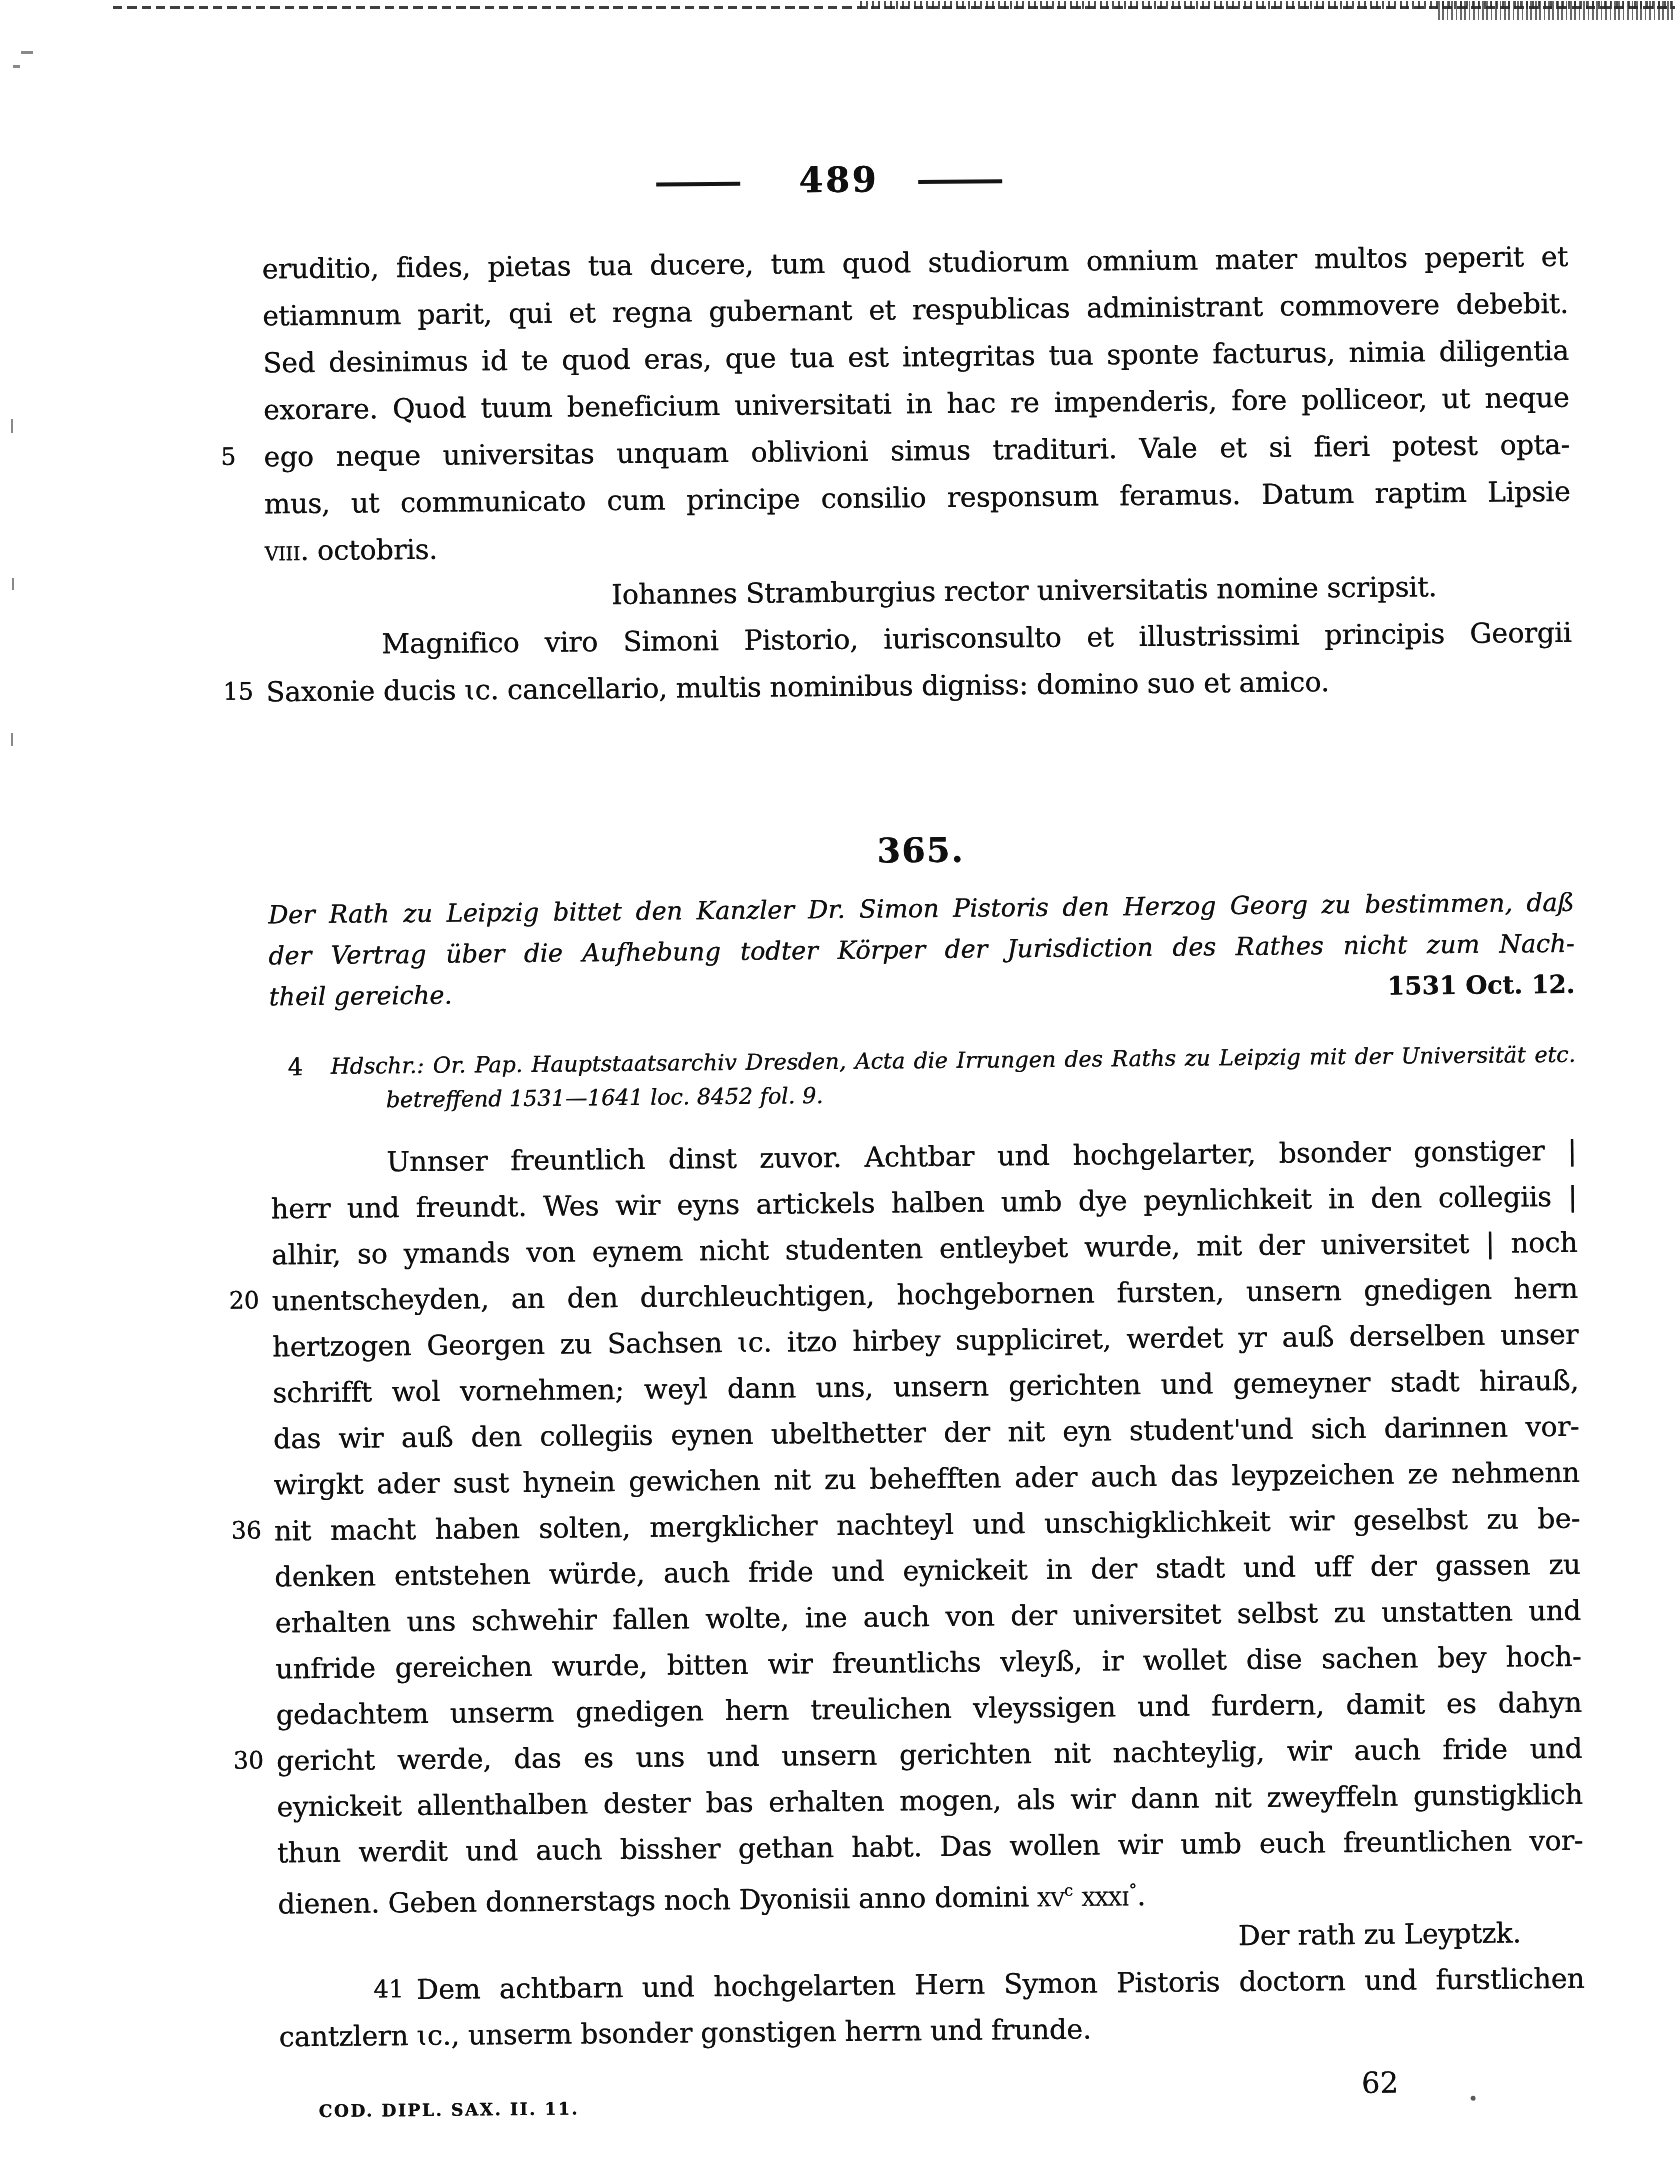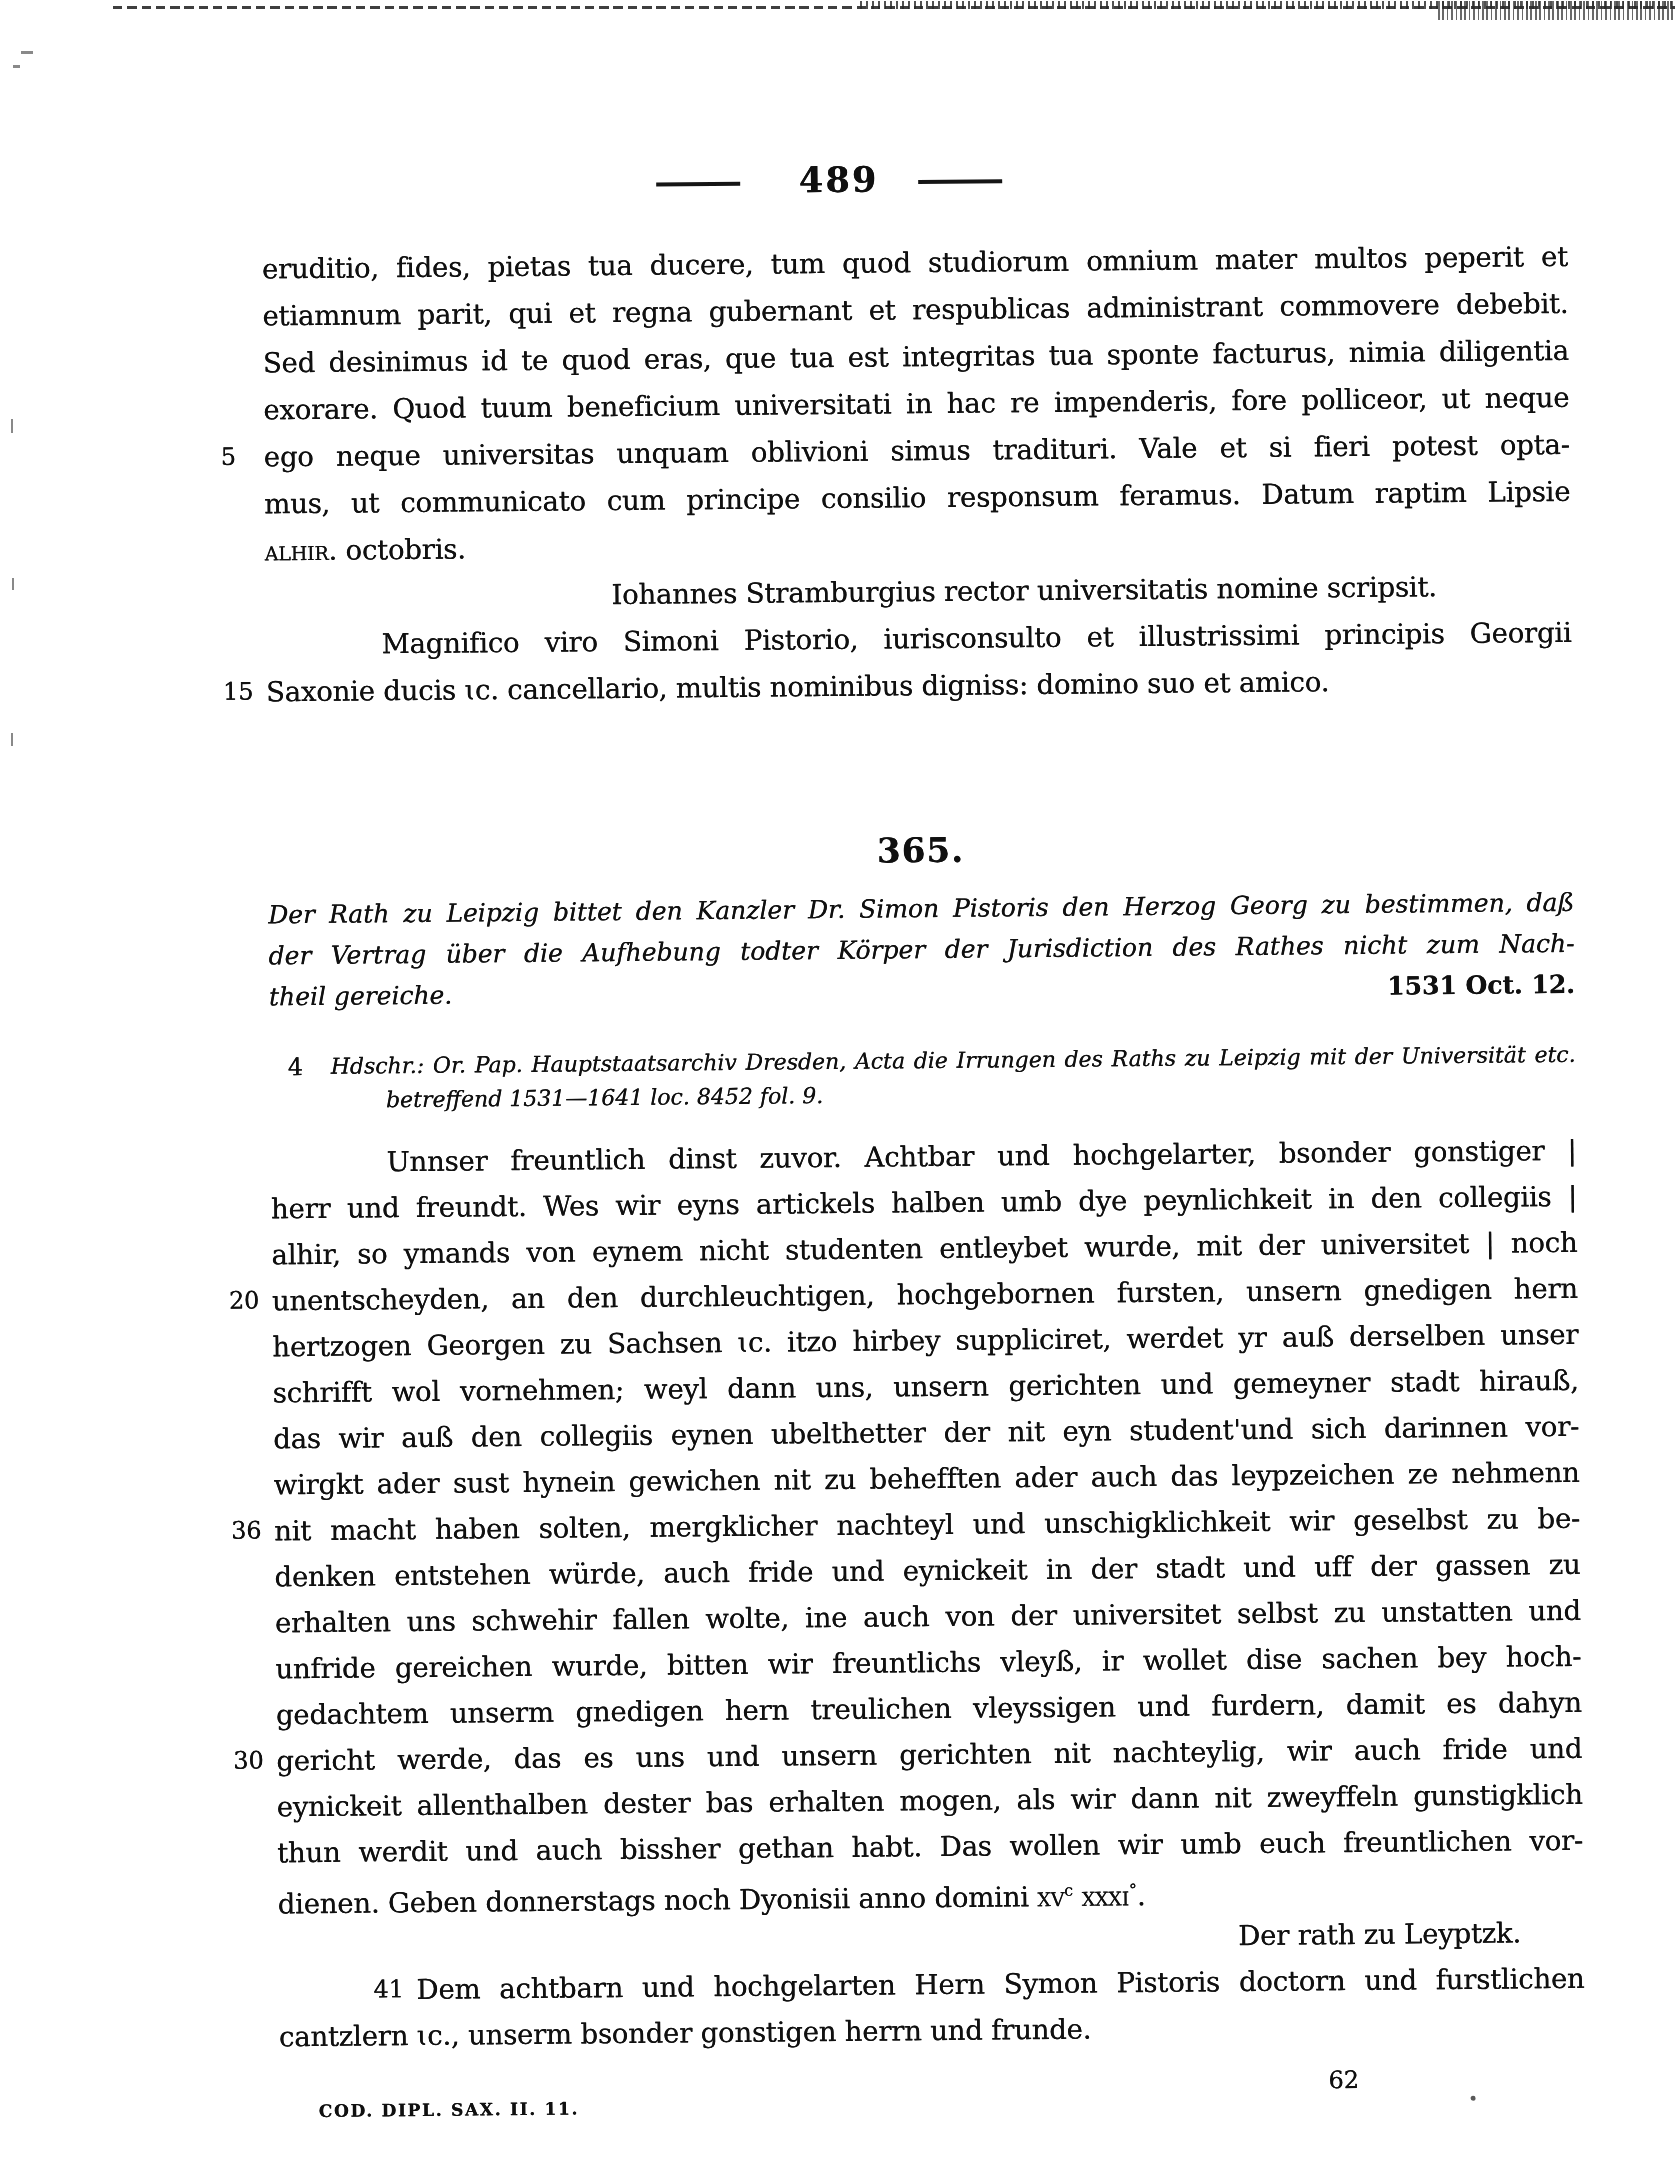--- a/index.html
+++ b/index.html
@@ -40,21 +40,21 @@
   
   #hdschr{top:1045px;font-size:22px;}
   #hdschr .line{height:34px;line-height:34px;}
   #hdschr .l2{margin-left:116px;}
   
   #german{top:1134px;font-size:27.5px;letter-spacing:-0.2px;}
   #german .line{height:46px;line-height:46px;}
   .pr115{padding-right:63px;}
   
   #footer-left{position:absolute;left:309px;top:2096px;font-size:17px;font-weight:bold;letter-spacing:1.7px;}
-  #footer-right{position:absolute;left:1319px;top:2071px;font-size:24px;}
+  #footer-right{position:absolute;left:1352px;top:2071px;font-size:29px;}
   .speck{position:absolute;width:5px;height:5px;border-radius:50%;background:#222;opacity:.75;}
   
   #noise-top-a{position:absolute;top:5.5px;left:113px;width:1563px;height:3.3px;opacity:.85;
     background:repeating-linear-gradient(90deg,#1d1d1d 0 9.4px,transparent 9.4px 14.3px);}
   #noise-top-b{position:absolute;top:1.1px;right:0;width:815px;height:8.3px;opacity:.8;
     background:repeating-linear-gradient(90deg,#262626 0 1.7px,transparent 1.7px 6px);}
   #noise-top-c{position:absolute;top:1.1px;right:0;width:237px;height:19px;opacity:.7;
     background:repeating-linear-gradient(90deg,#2a2a2a 0 1.7px,transparent 1.7px 4.4px);}
   .tick{position:absolute;background:#3a3a3a;opacity:.6;}
 </style>
@@ -84,21 +84,21 @@
     <div class="line j"><span>eruditio, fides, pietas tua ducere, tum quod studiorum omnium mater multos peperit et</span></div>
     <div class="line j"><span>etiamnum parit, qui et regna gubernant et respublicas administrant commovere debebit.</span></div>
     <div class="line j"><span>Sed desinimus id te quod eras, que tua est integritas tua sponte facturus, nimia diligentia</span></div>
     <div class="line j"><span>exorare. Quod tuum beneficium universitati in hac re impenderis, fore polliceor, ut neque</span></div>
     <div class="line j">
       <span class="mnum">5</span>
       <span>ego neque universitas unquam oblivioni simus tradituri. Vale et si fieri potest opta-</span>
     </div>
     <div class="line j"><span>mus, ut communicato cum principe consilio responsum feramus. Datum raptim Lipsie</span></div>
     <div class="line noj">
-      <span class="sc">alhir.</span><span> octobris.</span>
+      <span class="sc">viii.</span><span> octobris.</span>
     </div>
     <div class="line noj center shift-center"><span>Iohannes Stramburgius rector universitatis nomine scripsit.</span></div>
     <div class="line j ind210"><span>Magnifico viro Simoni Pistorio, iurisconsulto et illustrissimi principis Georgii</span></div>
     <div class="line noj">
       <span class="mnum">15</span>
       <span>Saxonie ducis ɩc. cancellario, multis nominibus digniss: domino suo et amico.</span>
     </div>
   </section>
 
   <h2 class="col" id="docnum">365.</h2>

